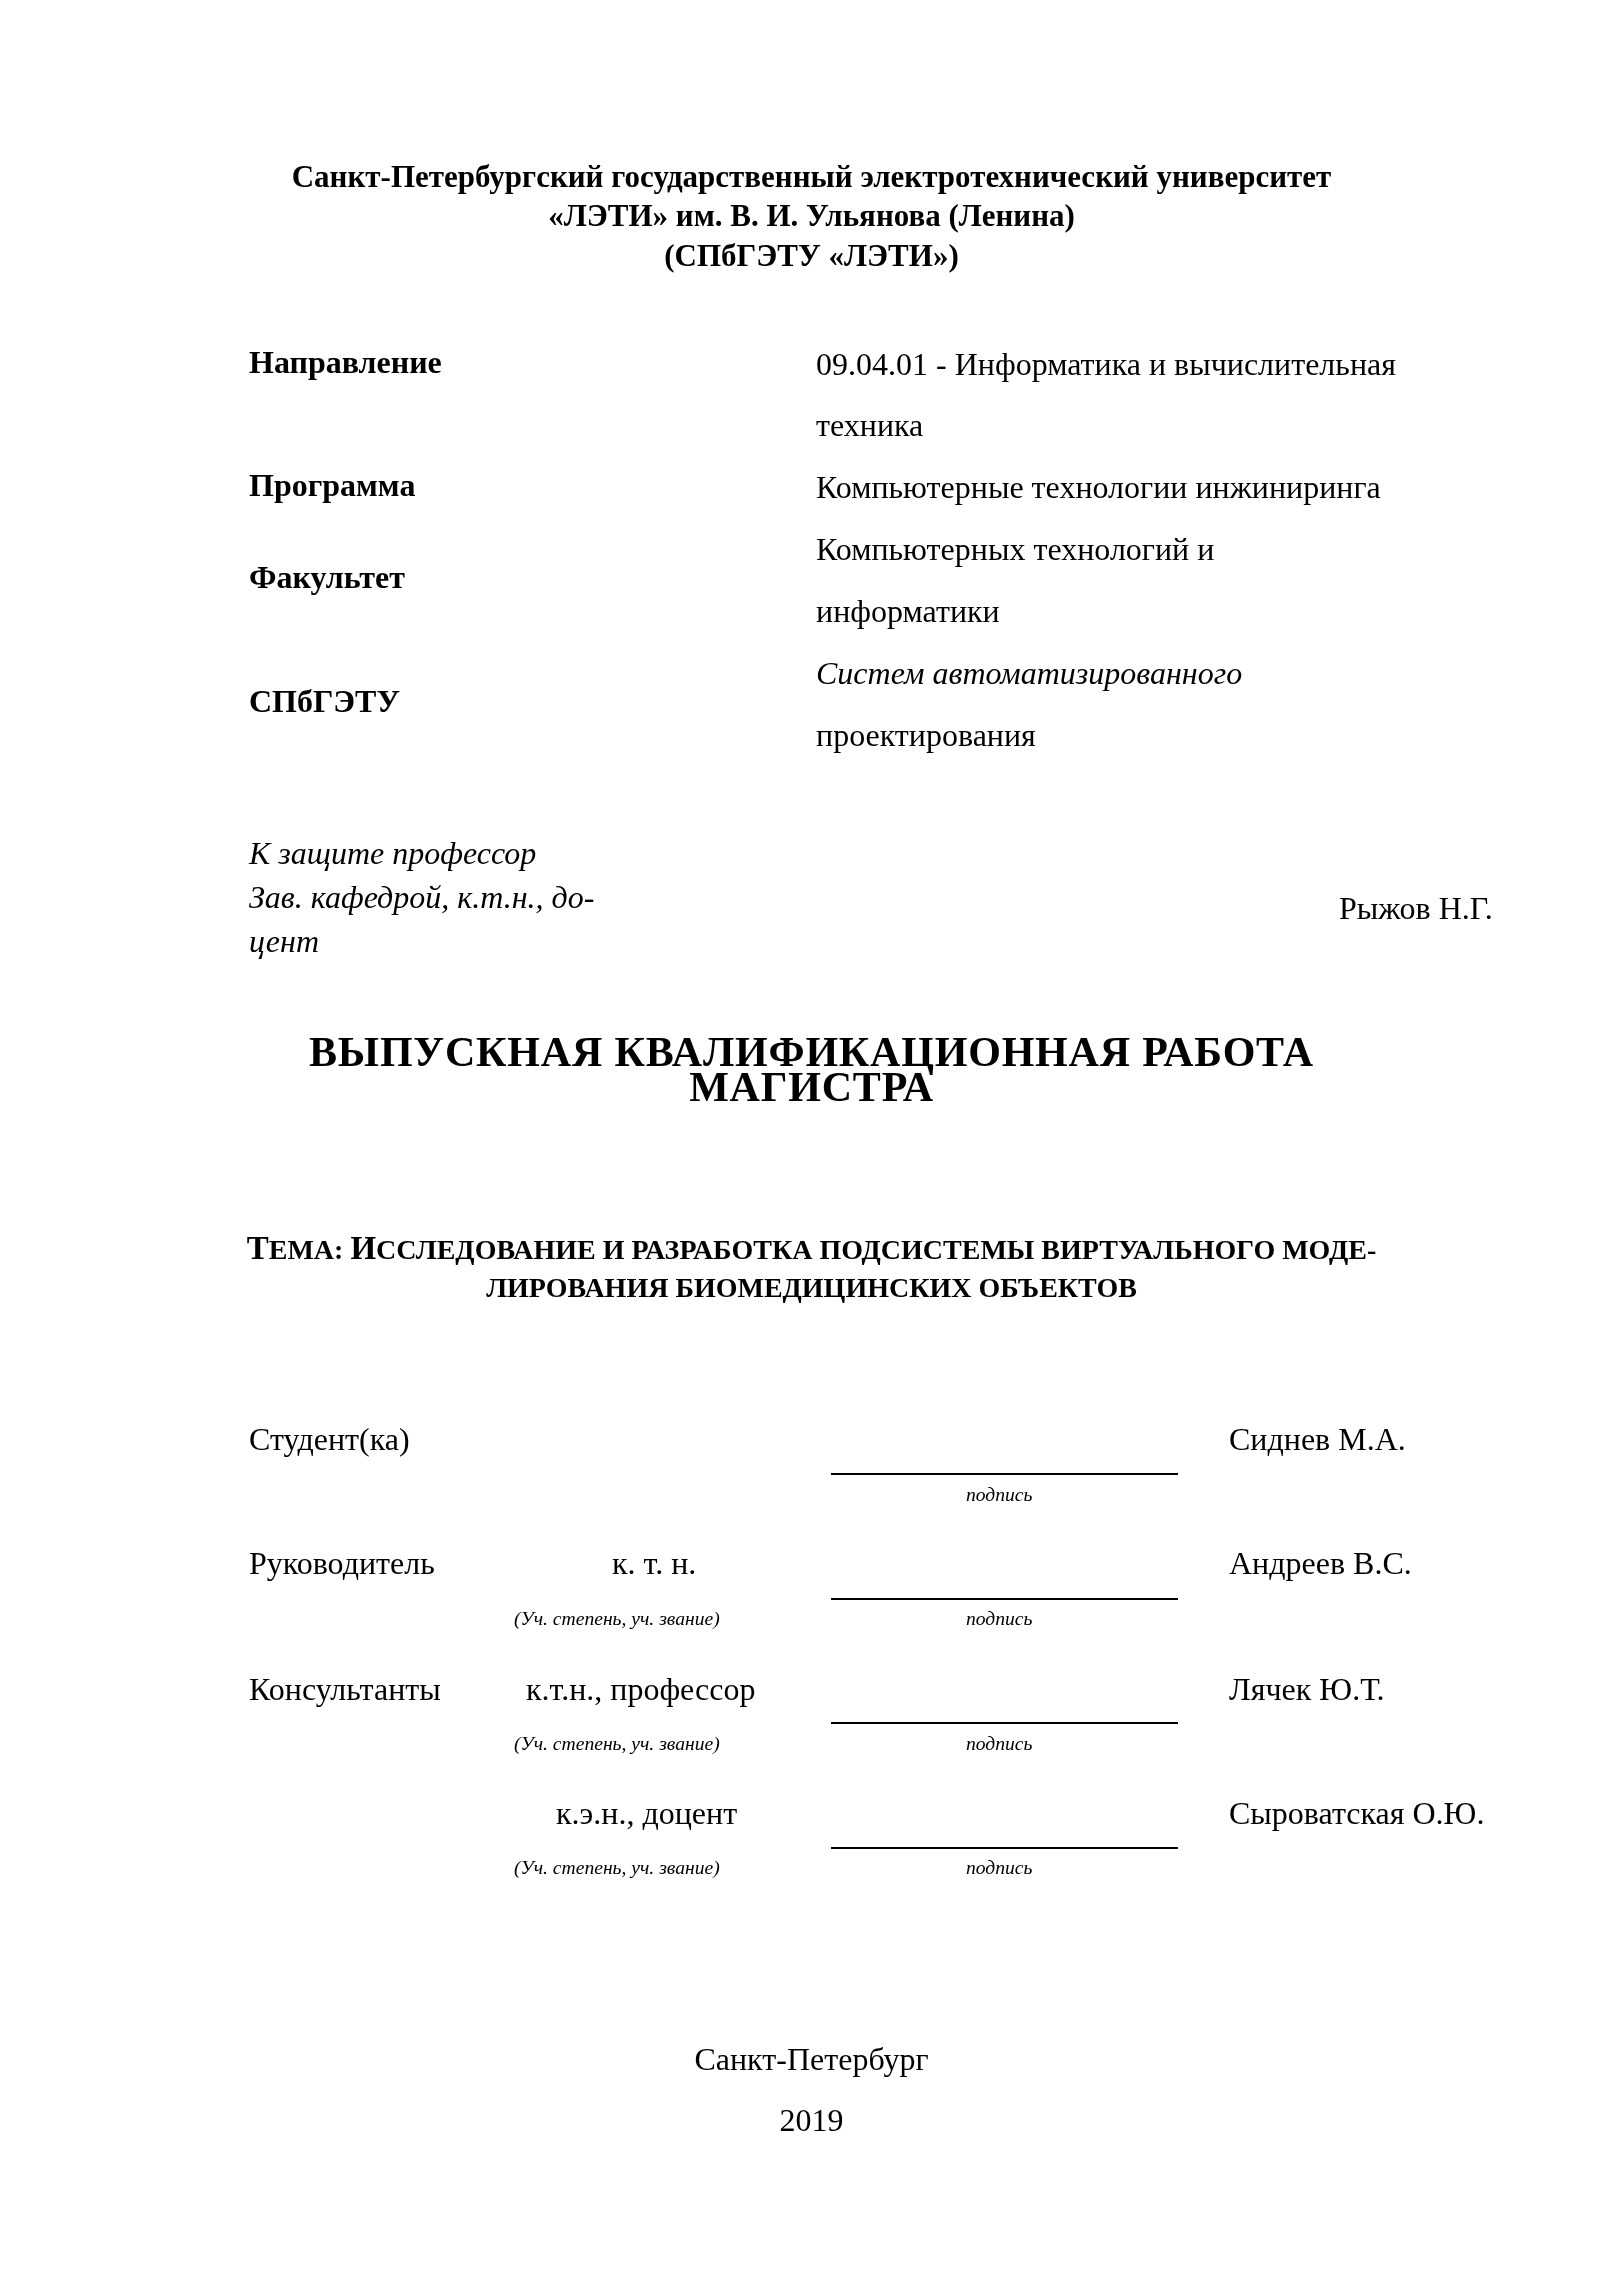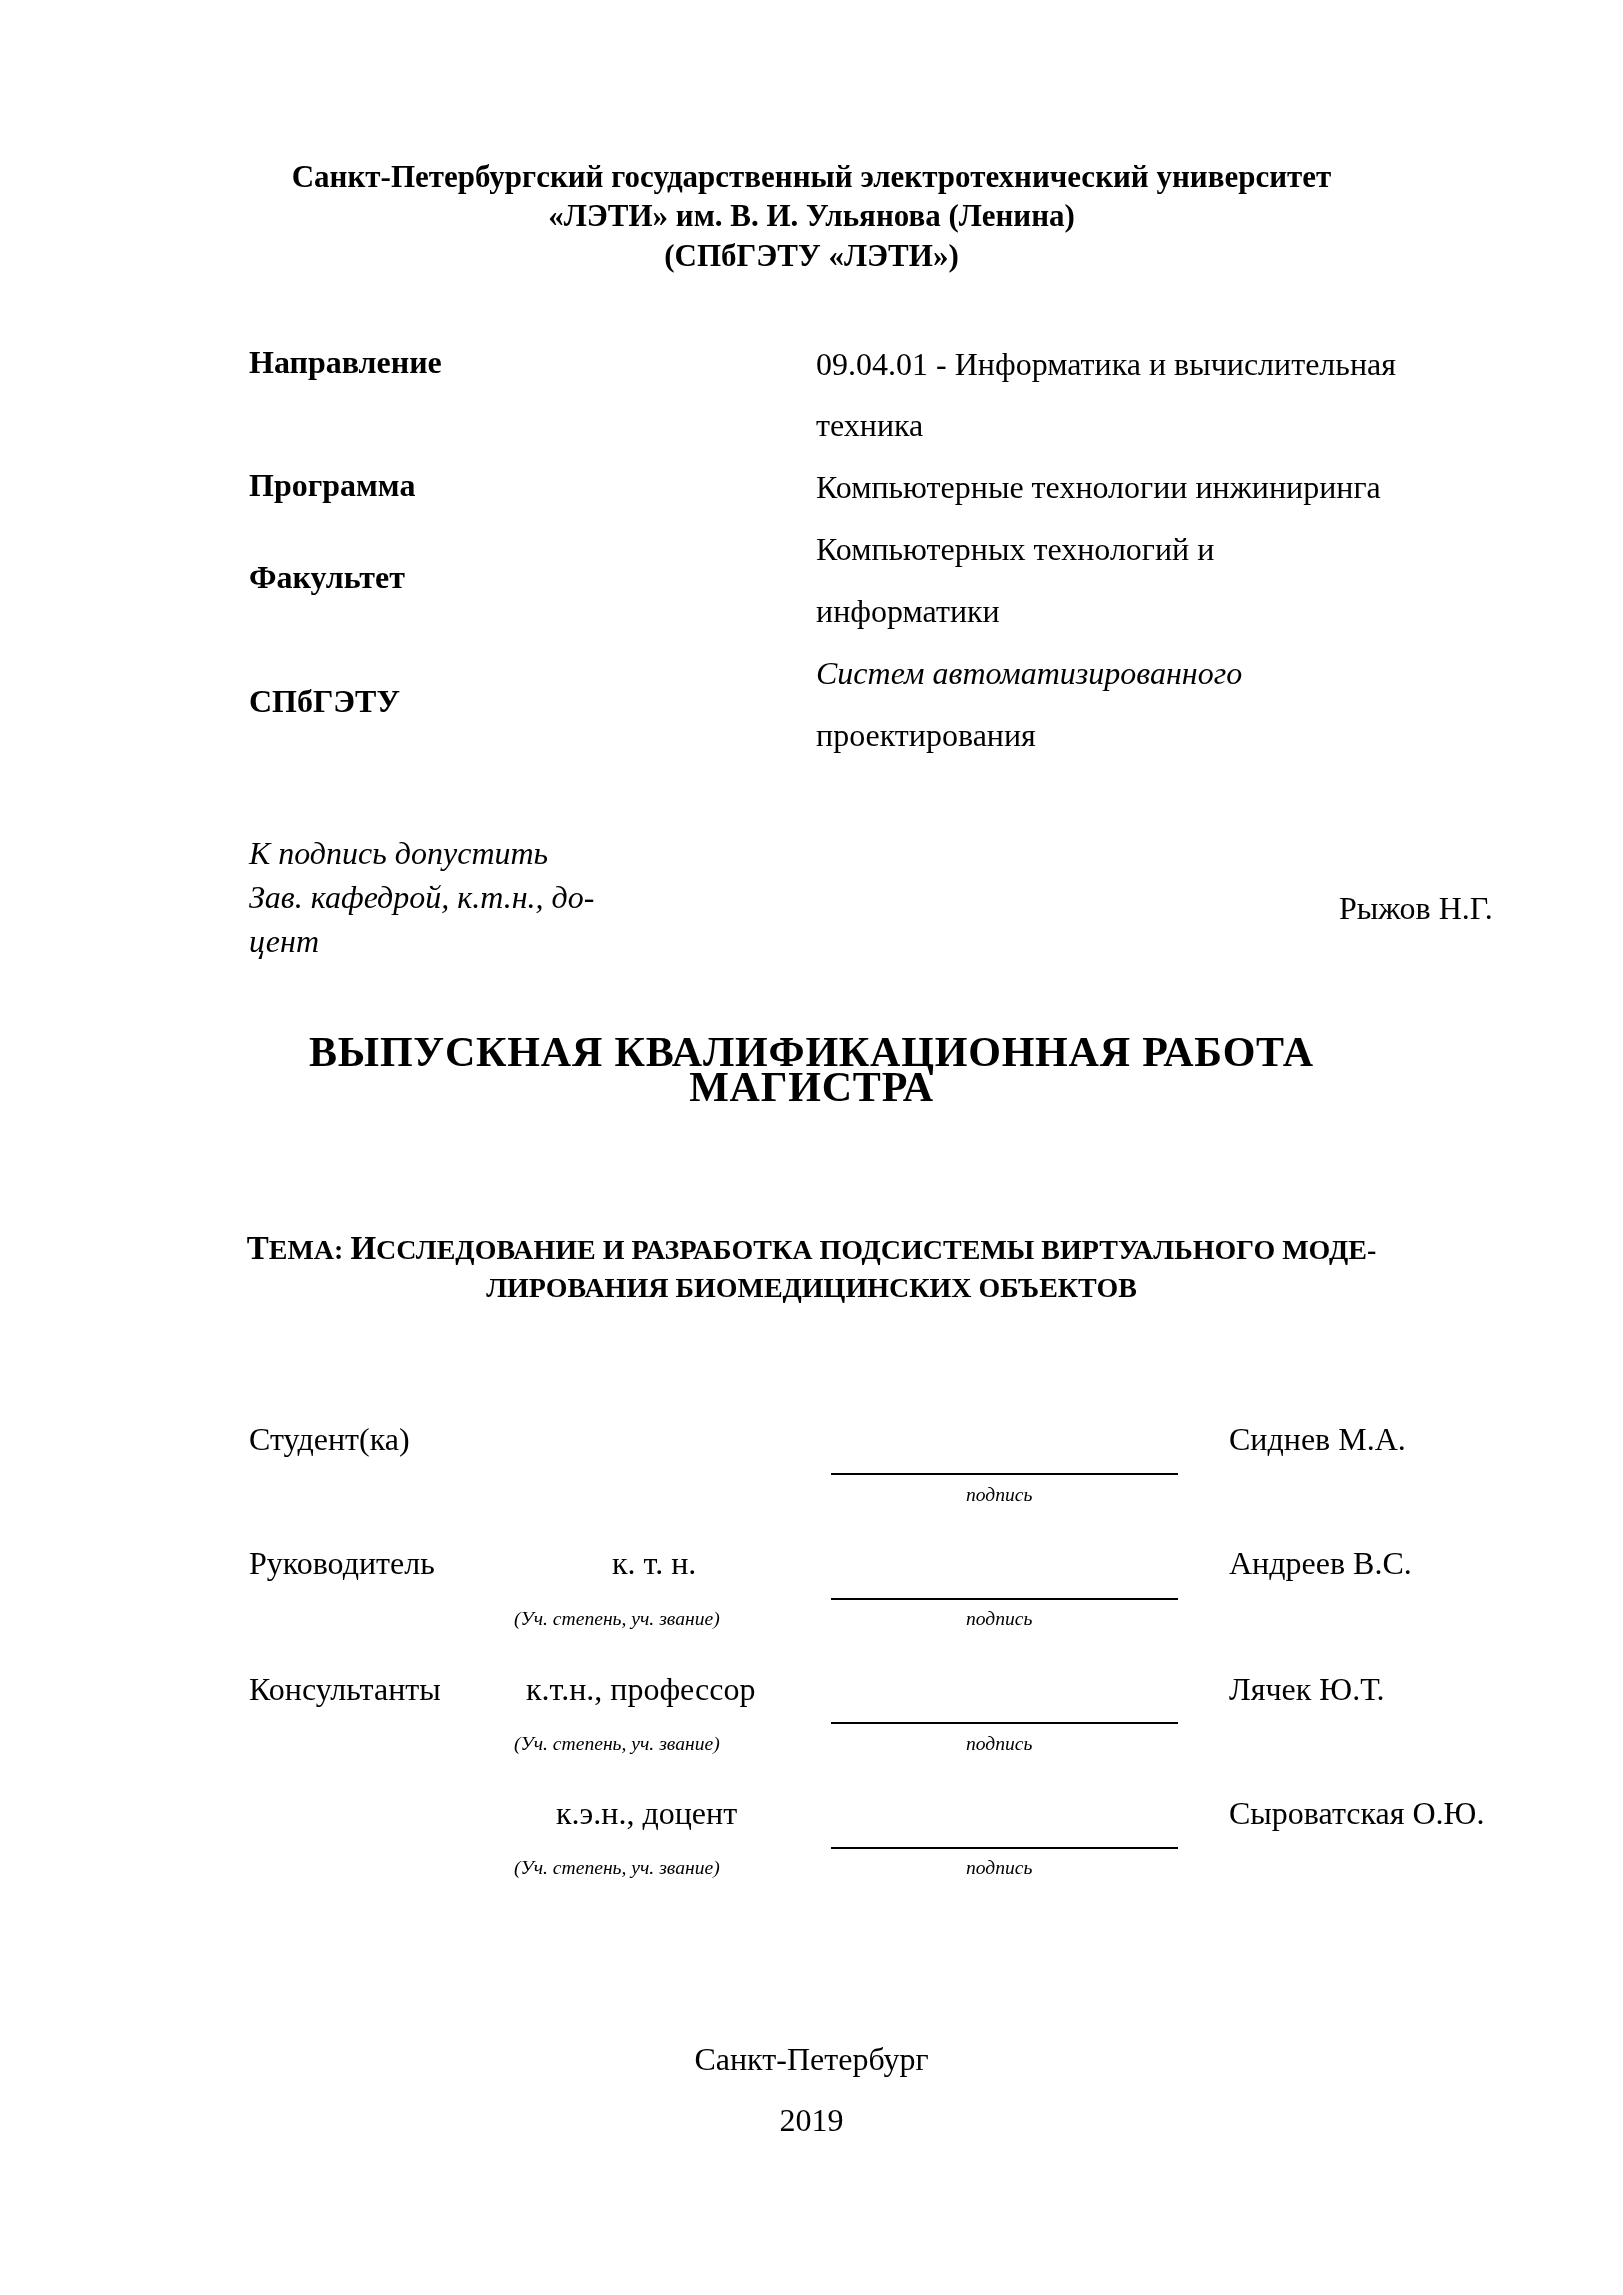--- a/index.html
+++ b/index.html
@@ -40,21 +40,21 @@
   <div class="abs lbl" style="top:559px;">Факультет</div>
   <div class="abs val" style="top:519px;">Компьютерных технологий и</div>
   <div class="abs val" style="top:581px;">информатики</div>
 
   <div class="abs lbl" style="top:683px;">СПбГЭТУ</div>
   <div class="abs val" style="top:643px;font-style:italic;">Систем автоматизированного</div>
   <div class="abs val" style="top:705px;">проектирования</div>
 </div>
 
 <div>
-  <div class="abs ital" style="top:831px;">К подпись допустить</div>
+  <div class="abs ital" style="top:831px;">К защите профессор</div>
   <div class="abs ital" style="top:875px;">Зав. кафедрой, к.т.н., до-</div>
   <div class="abs ital" style="top:919px;">цент</div>
   <div class="abs sig" style="top:890px; left:1339px;">Рыжов Н.Г.</div>
 </div>
 
 <div class="abs center title" style="top:1013px;">ВЫПУСКНАЯ КВАЛИФИКАЦИОННАЯ РАБОТА</div>
 <div class="abs center title" style="top:1048px;">МАГИСТРА</div>
 
 <div class="abs center theme" style="top:1229px;text-align:center;"><span class="big">Т</span><span>ЕМА: </span><span class="big">И</span><span>ССЛЕДОВАНИЕ И РАЗРАБОТКА ПОДСИСТЕМЫ ВИРТУАЛЬНОГО МОДЕ-</span></div>
 <div class="abs center theme" style="top:1268px;">ЛИРОВАНИЯ БИОМЕДИЦИНСКИХ ОБЪЕКТОВ</div>

